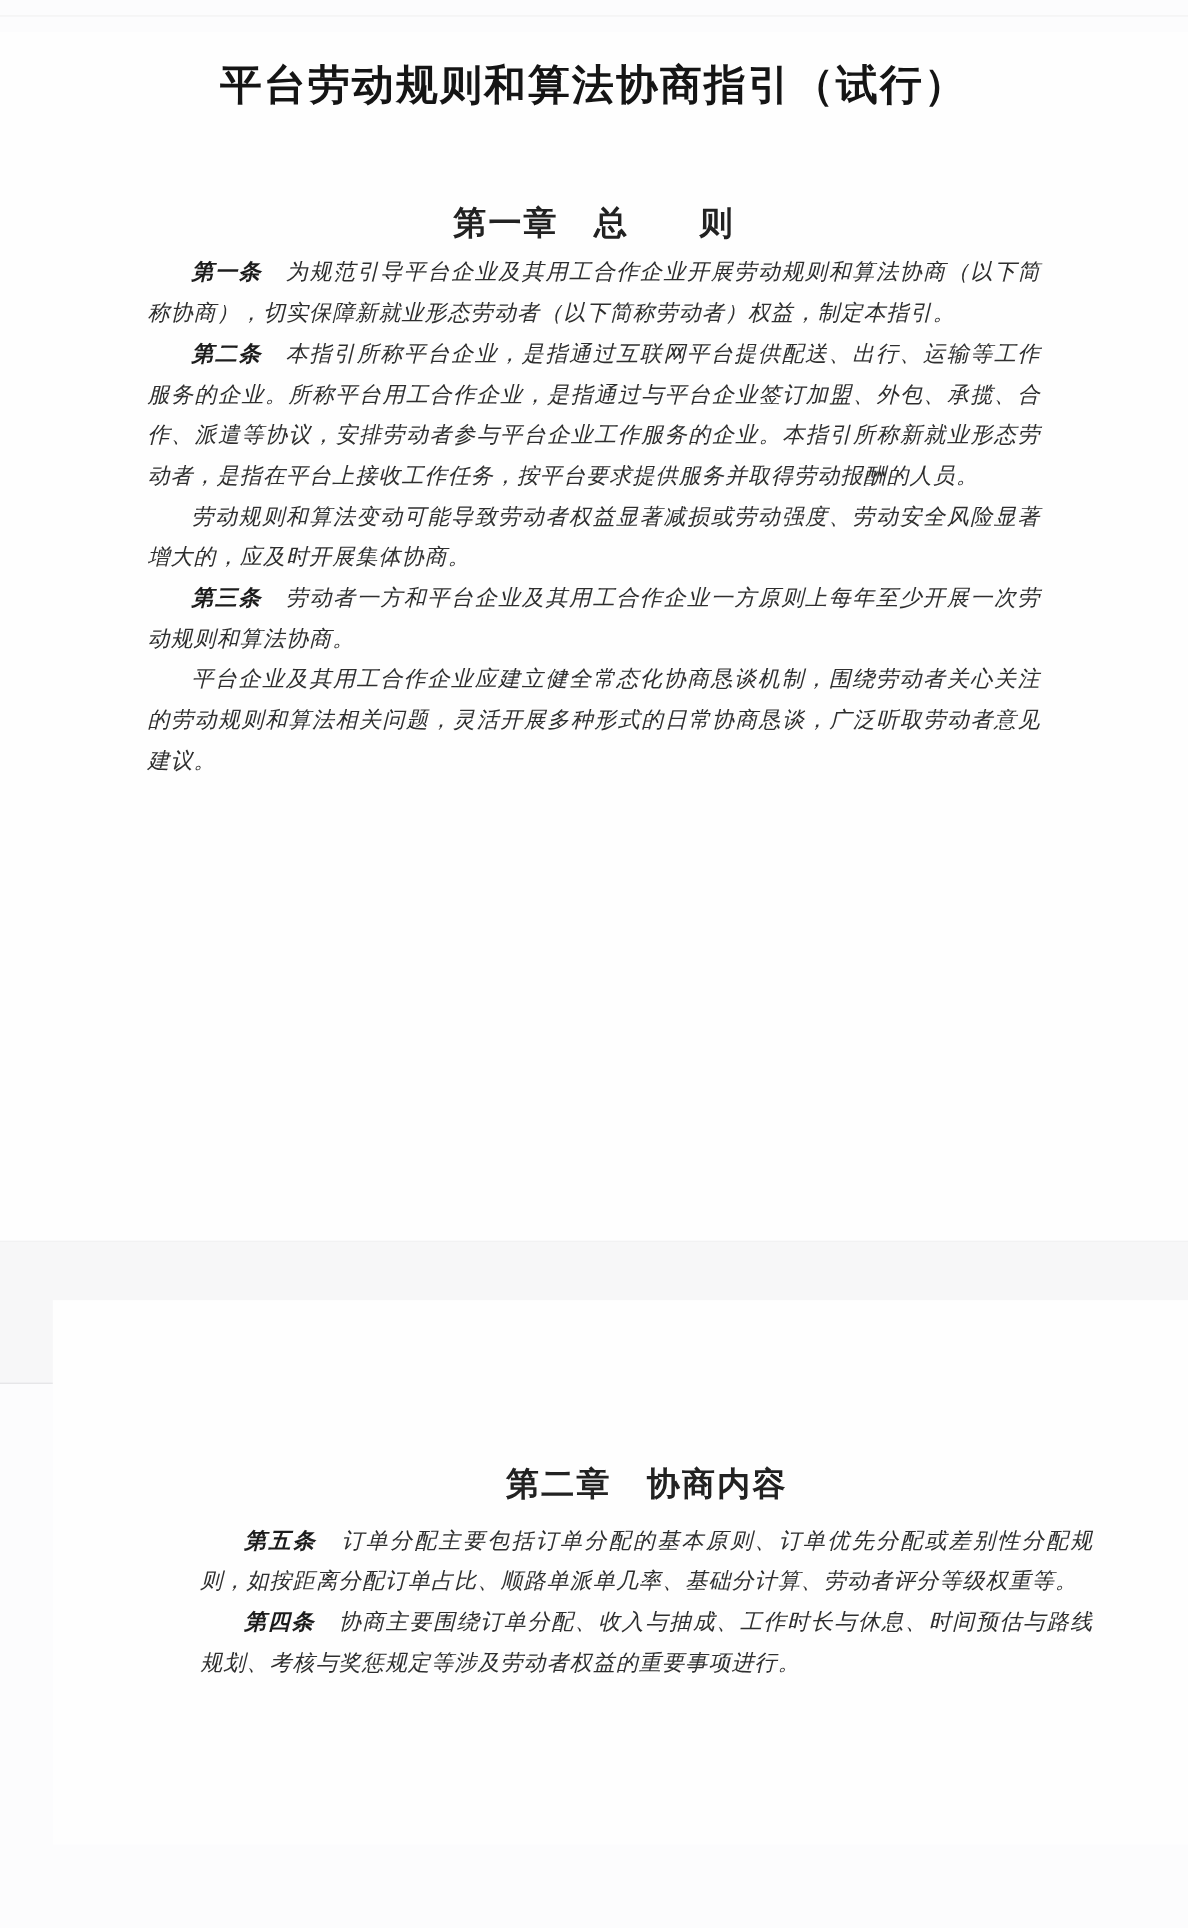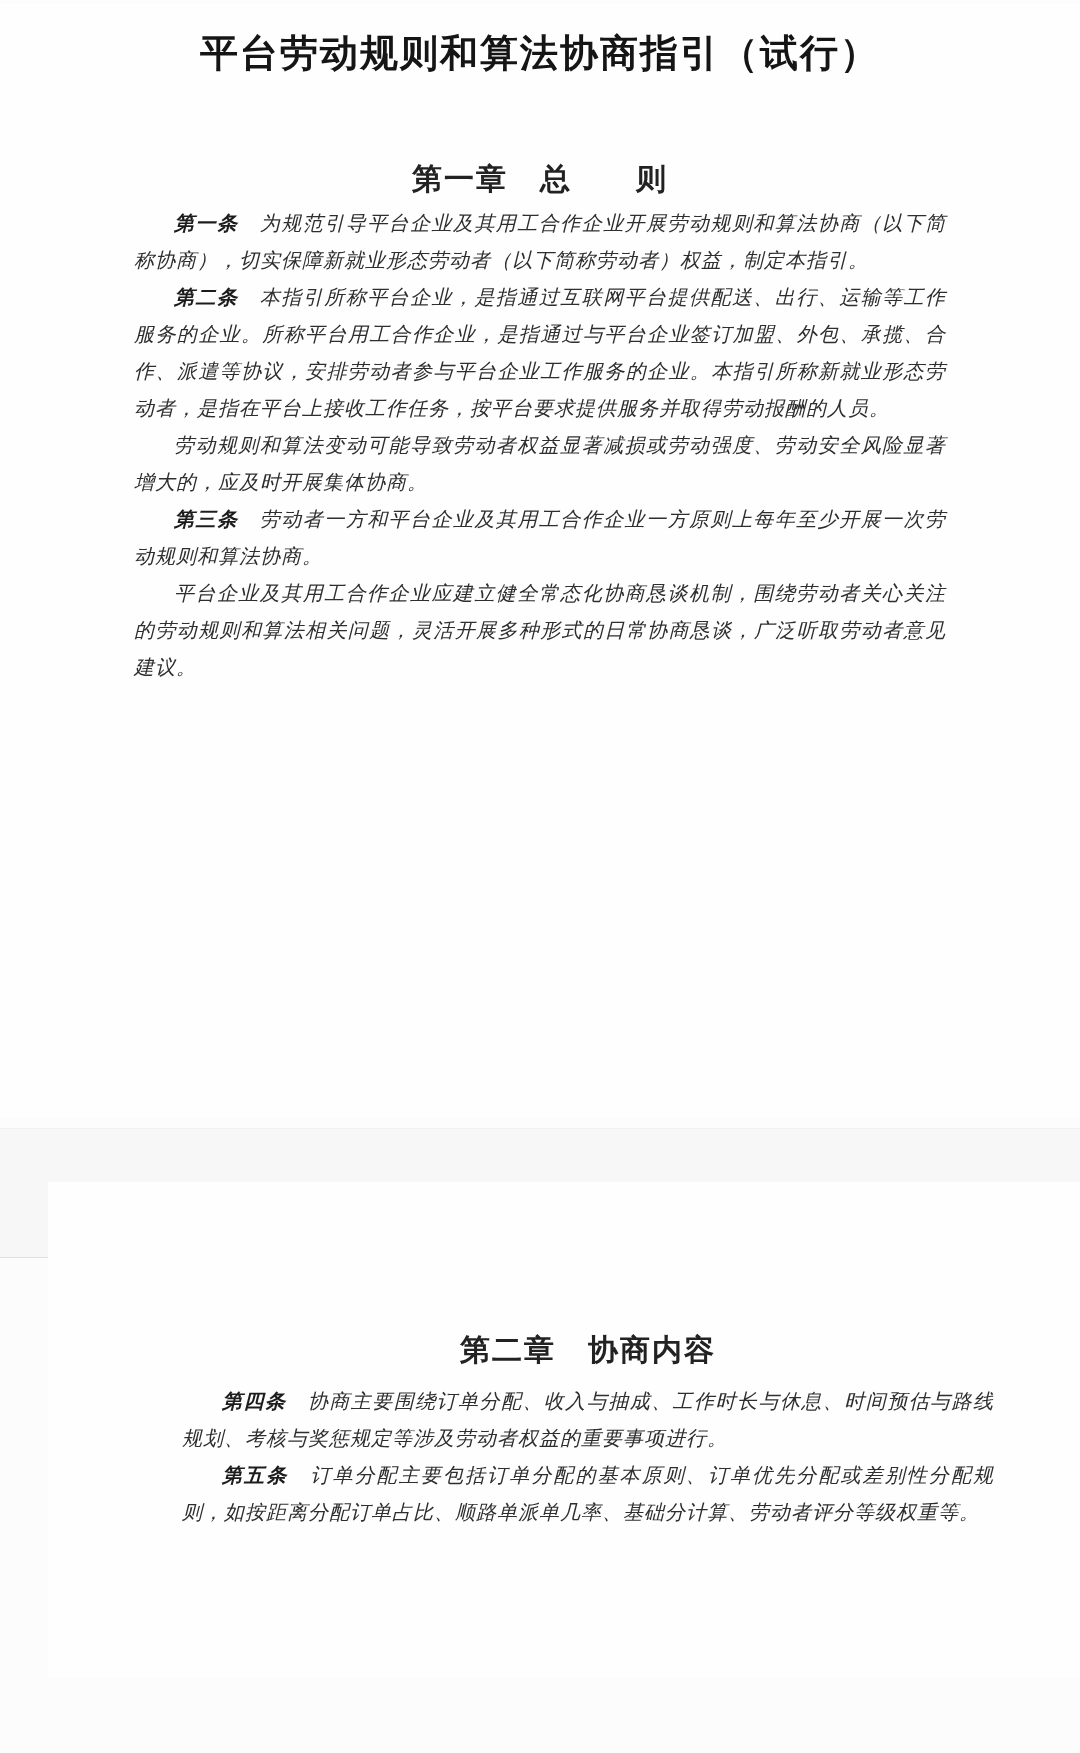--- a/index.html
+++ b/index.html
@@ -17,21 +17,21 @@
   .top-divider {
     position: absolute; top: 14px; left: 0;
     width: 100%; height: 1px;
     background: #f0f0f1;
   }
   .page {
     position: absolute; left: 0; width: 1080px;
     background: #fefefe;
     color: #2b2b2b;
   }
-  .page-1 { top: 4px; height: 1113px; }
+  .page-1 { top: 29px; height: 1113px; }
   .page-gap {
     position: absolute; top: 1128px; left: 0;
     width: 1080px; height: 130px;
     background: #f7f7f8;
     border-top: 1px solid #f1f1f2;
     border-bottom: 1px solid #e2e2e4;
   }
   .page-2 { top: 1182px; height: 495px; margin-left: 48px; }
 
   .doc-title {
@@ -113,22 +113,22 @@
   </div>
 
   <div class="page-gap"></div>
 
   <div class="page page-2">
     <h2 class="chapter-heading">第二章　协商内容</h2>
 
     <div class="paragraphs">
 
         <p class="para">
-          <b class="lead">第四条</b><span>协商主要围绕订单分配、收入与抽成、工作时长与休息、时间预估与路线规划、考核与奖惩规定等涉及劳动者权益的重要事项进行。</span>
+          <b class="lead">第五条</b><span>订单分配主要包括订单分配的基本原则、订单优先分配或差别性分配规则，如按距离分配订单占比、顺路单派单几率、基础分计算、劳动者评分等级权重等。</span>
         </p>
 
         <p class="para">
-          <b class="lead">第五条</b><span>订单分配主要包括订单分配的基本原则、订单优先分配或差别性分配规则，如按距离分配订单占比、顺路单派单几率、基础分计算、劳动者评分等级权重等。</span>
+          <b class="lead">第四条</b><span>协商主要围绕订单分配、收入与抽成、工作时长与休息、时间预估与路线规划、考核与奖惩规定等涉及劳动者权益的重要事项进行。</span>
         </p>
       </div>
   </div>
 
 </div>
 
 </body></html>

